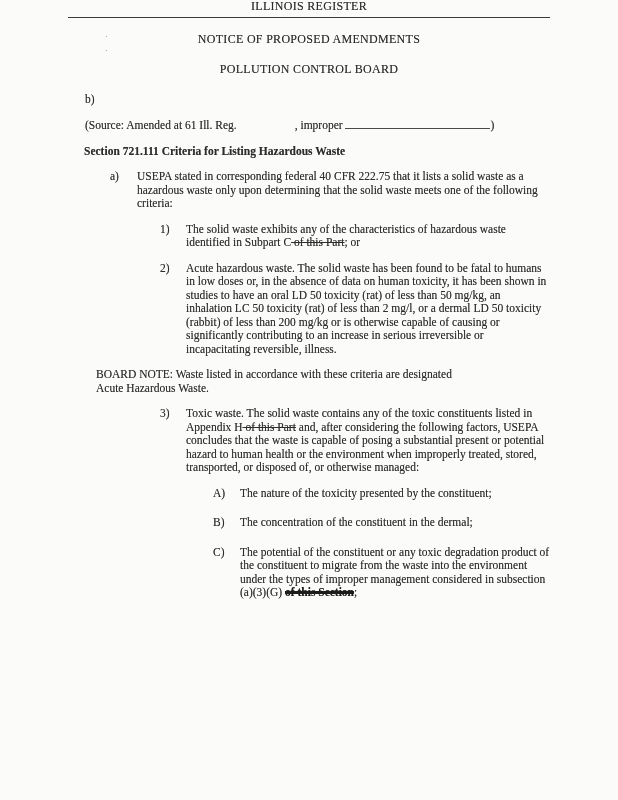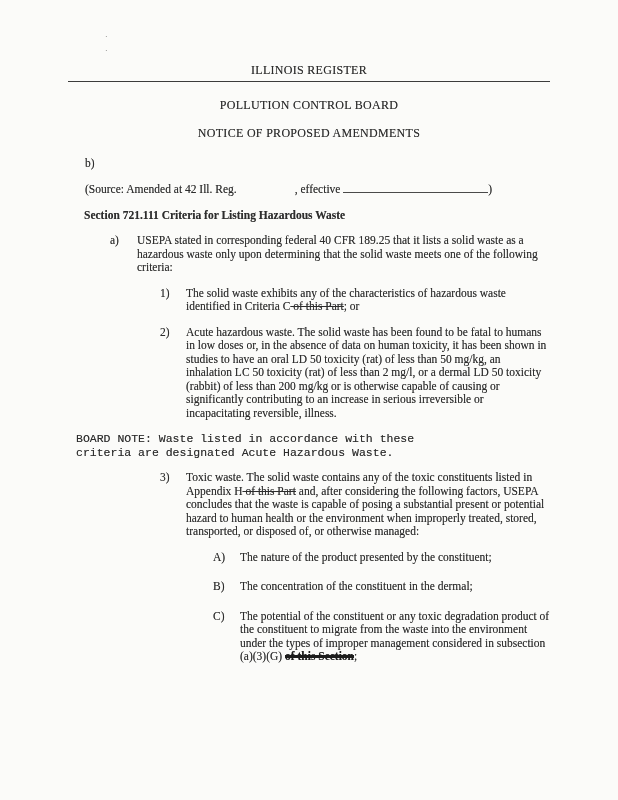--- a/index.html
+++ b/index.html
@@ -3,21 +3,20 @@
 <meta charset="utf-8">
 <style>
   html, body { margin: 0; padding: 0; background: #d8d8d6; }
   .page {
     position: relative;
     width: 618px;
     height: 800px;
     margin: 0 auto;
     background: #fbfbf9;
     box-sizing: border-box;
-    padding-top: 64px;
     font-family: "Liberation Serif", "DejaVu Serif", serif;
     font-size: 11.5px;
     line-height: 13.5px;
     color: #2d2d2d;
     overflow: hidden;
     text-shadow: 0 0 0.35px rgba(60,60,60,0.55);
   }
   .artifact {
     position: absolute;
     top: 30px; left: 105px;
@@ -63,21 +62,21 @@
     margin-bottom: 12px;
     font-weight: bold;
   }
 
   .lvl-a   { margin-left: 110px; width: 436px; }
   .lvl-a .lbl { width: 27px; }
 
   .lvl-n   { margin-left: 160px; width: 387px; }
   .lvl-n .lbl { width: 26px; }
 
-  .note-n  { margin-left: 76px; width: 361px; margin-bottom: 12px; font-family: Liberation Mono, monospace; }
+  .note-n  { margin-left: 96px; width: 361px; margin-bottom: 12px; }
 
   .lvl-l   { margin-left: 213px; width: 340px; margin-bottom: 16px; }
   .lvl-l .lbl { width: 27px; }
 
   .strike { text-decoration: line-through; }
   .strike-heavy {
     text-decoration: line-through;
     text-decoration-thickness: 2.5px;
     font-weight: bold;
     color: #1c1c1c;
@@ -99,62 +98,62 @@
 <body>
 
 <div class="page">
 
   <div class="artifact"></div>
 
   <div class="hdr-title-wrap">
     <div class="hdr-title">ILLINOIS REGISTER</div>
   </div>
 
+  <div class="hdr-center hdr-notice">NOTICE OF PROPOSED AMENDMENTS</div>
+
   <div class="hdr-center hdr-board">POLLUTION CONTROL BOARD</div>
-
-  <div class="hdr-center hdr-notice">NOTICE OF PROPOSED AMENDMENTS</div>
 
   <div class="content">
 
     <p class="row lvl-b">
       <span class="lbl">b)</span>
     </p>
 
     <p class="src-row">
-      <span>(Source:  Amended at 42 Ill. Reg.</span><span class="blank-gap"></span><span>, effective</span>&nbsp;<span class="blank-line"></span><span>)</span>
+      <span>(Source:  Amended at 61 Ill. Reg.</span><span class="blank-gap"></span><span>, improper</span>&nbsp;<span class="blank-line"></span><span>)</span>
     </p>
 
     <p class="sec-head">Section 721.111  Criteria for Listing Hazardous Waste</p>
 
     <p class="row lvl-a">
       <span class="lbl">a)</span>
-      <span class="txt">USEPA stated in corresponding federal 40 CFR 189.25 that it lists a solid waste as a hazardous waste only upon determining that the solid waste meets one of the following criteria:</span>
+      <span class="txt">USEPA stated in corresponding federal 40 CFR 222.75 that it lists a solid waste as a hazardous waste only upon determining that the solid waste meets one of the following criteria:</span>
     </p>
 
     <p class="row lvl-n">
       <span class="lbl">1)</span>
-      <span class="txt"><span>The solid waste exhibits any of the characteristics of hazardous waste identified in Criteria C</span><span class="strike"> of this Part</span><span>; or</span></span>
+      <span class="txt"><span>The solid waste exhibits any of the characteristics of hazardous waste identified in Subpart C</span><span class="strike"> of this Part</span><span>; or</span></span>
     </p>
 
     <p class="row lvl-n">
       <span class="lbl">2)</span>
       <span class="txt">Acute hazardous waste.  The solid waste has been found to be fatal to humans in low doses or, in the absence of data on human toxicity, it has been shown in studies to have an oral LD 50 toxicity (rat) of less than 50 mg/kg, an inhalation LC 50 toxicity (rat) of less than 2 mg/l, or a dermal LD 50 toxicity (rabbit) of less than 200 mg/kg or is otherwise capable of causing or significantly contributing to an increase in serious irreversible or incapacitating reversible, illness.</span>
     </p>
 
     <p class="note-n">BOARD NOTE: Waste listed in accordance with these criteria are designated Acute Hazardous Waste.</p>
 
     <p class="row lvl-n">
       <span class="lbl">3)</span>
       <span class="txt"><span>Toxic waste.  The solid waste contains any of the toxic constituents listed in Appendix H</span><span class="strike"> of this Part</span><span> and, after considering the following factors, USEPA concludes that the waste is capable of posing a substantial present or potential hazard to human health or the environment when improperly treated, stored, transported, or disposed of, or otherwise managed:</span></span>
     </p>
 
 
     <p class="row lvl-l">
       <span class="lbl">A)</span>
-      <span class="txt">The nature of the product presented by the constituent;</span>
+      <span class="txt">The nature of the toxicity presented by the constituent;</span>
     </p>
 
     <p class="row lvl-l">
       <span class="lbl">B)</span>
       <span class="txt">The concentration of the constituent in the dermal;</span>
     </p>
 
     <p class="row lvl-l">
       <span class="lbl">C)</span>
       <span class="txt"><span>The potential of the constituent or any toxic degradation product of the constituent to migrate from the waste into the environment under the types of improper management considered in subsection (a)(3)(G) </span><span class="strike-heavy">of this Section</span><span>;</span></span>

